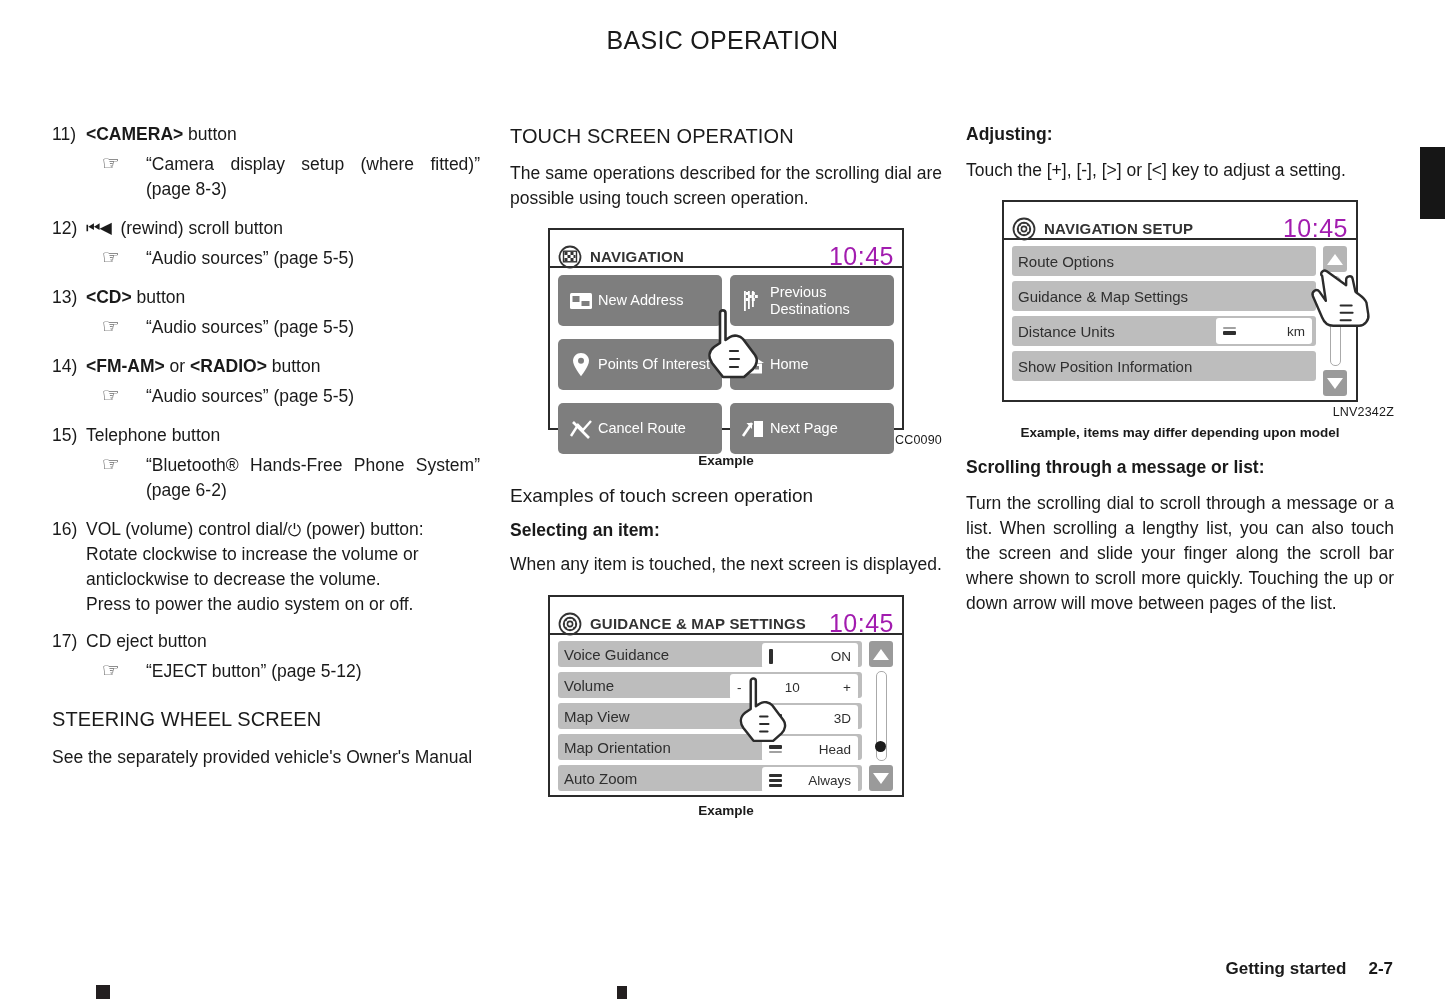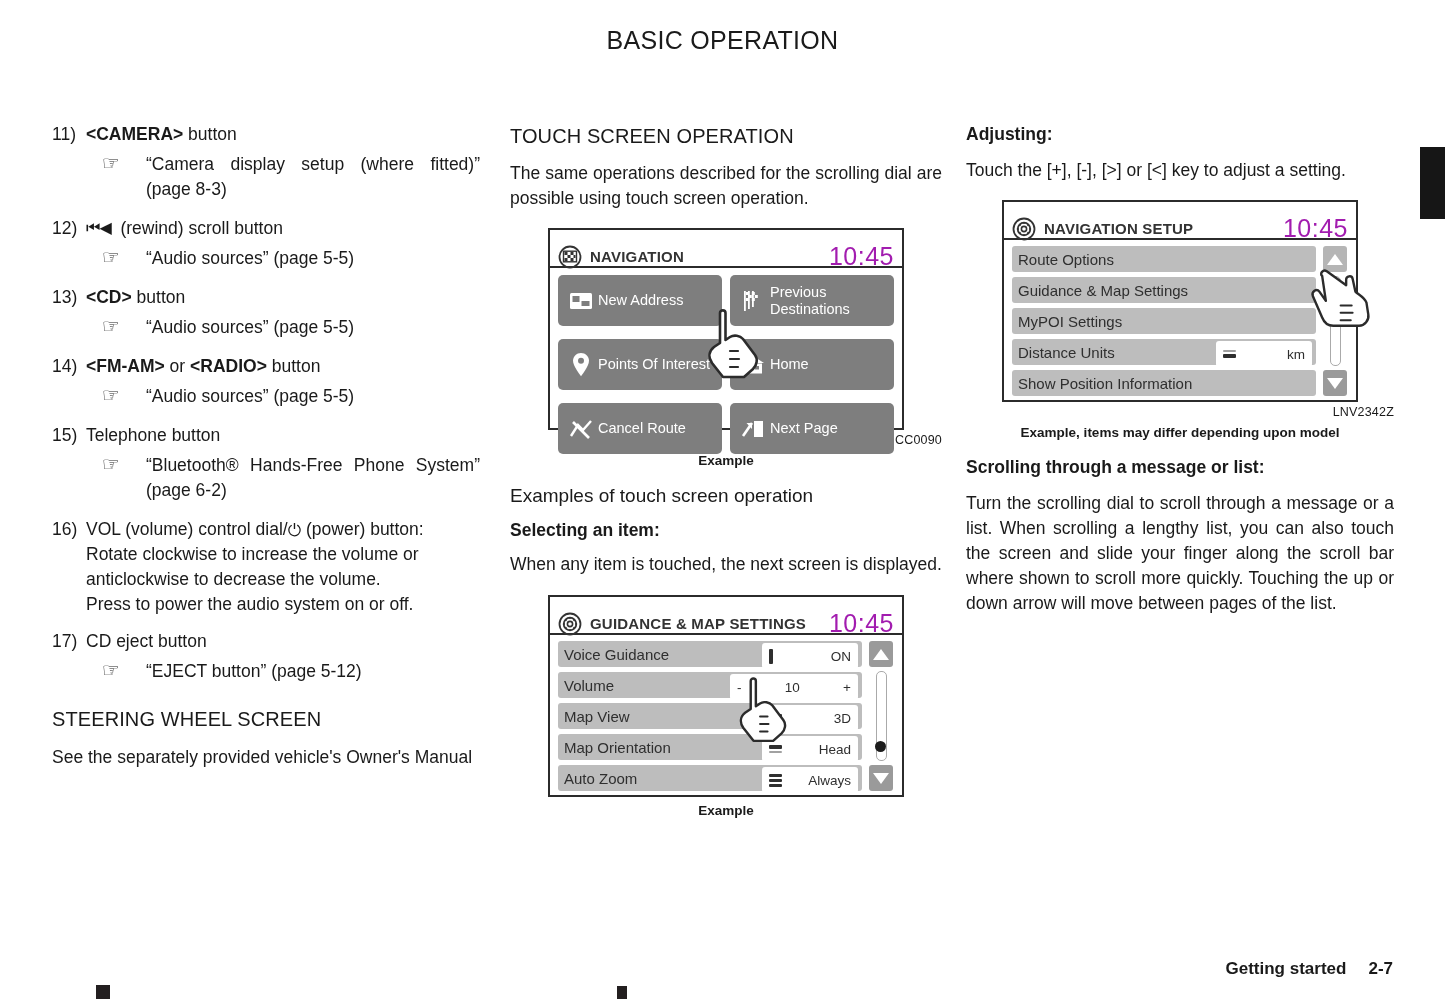--- a/index.html
+++ b/index.html
@@ -569,23 +569,20 @@
           <div class="list-wrap" style="height:150px;">
             <div class="list-col">
 
               <div class="list-row">
                 <span class="lrl">Route Options</span>
               </div>
               <div class="list-row">
                 <span class="lrl">Guidance &amp; Map Settings</span>
               </div>
               <div class="list-row">
-                <span class="lrl">MyPOI Settings</span>
-              </div>
-              <div class="list-row">
                 <span class="lrl">Distance Units</span>
                 <span class="val-box">
                   <span class="bars">
                       <i style="width:13px;height:2px;opacity:.45"></i>
                       <i style="width:13px;height:4px"></i>
                     </span>
                   <span class="vtxt">km</span>
                 </span>
               </div>
               <div class="list-row">

